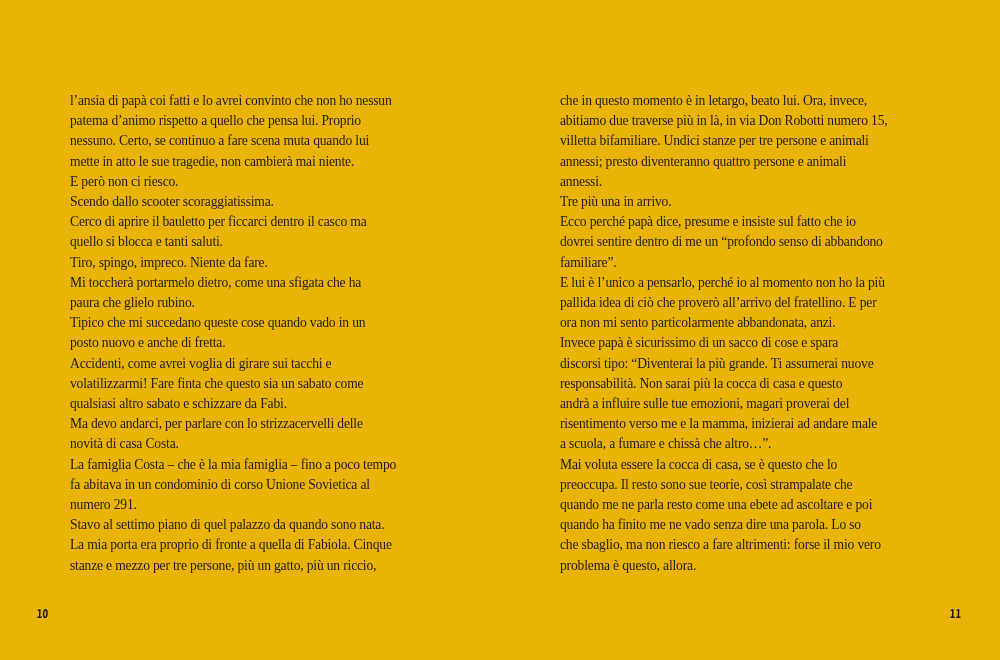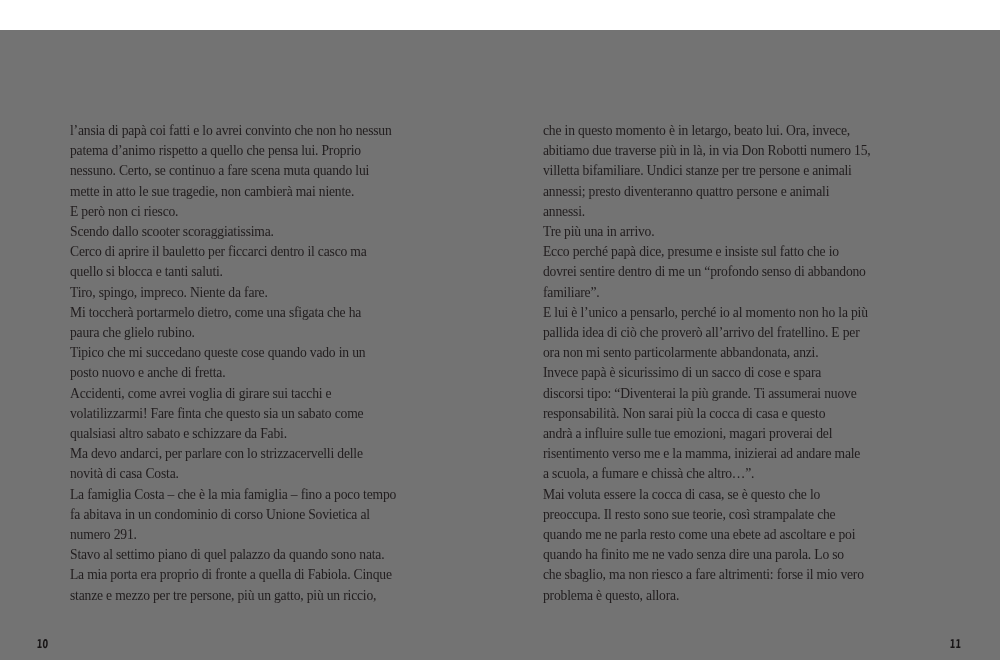--- a/index.html
+++ b/index.html
@@ -9,37 +9,36 @@
   body {
     width: 1000px;
     height: 660px;
     background: #ffffff;
     position: relative;
     overflow: hidden;
   }
   .spread {
     position: absolute;
     inset: 0;
-    background: #737373;
-    margin-top: 30px;
+    background: #eab308;
   }
   .page-text {
     position: absolute;
     top: 91px;
     width: 430px;
     font-family: "Liberation Serif", "DejaVu Serif", serif;
     font-size: 13.6px;
     line-height: 20.2px;
     letter-spacing: -0.18px;
     color: #211d1e;
     white-space: pre-line;
     text-align: left;
   }
   .page-text.left  { left: 70px; }
-  .page-text.right { left: 543px; }
+  .page-text.right { left: 560px; }
   .folio {
     position: absolute;
     font-family: "DejaVu Sans", "Liberation Sans", sans-serif;
     font-weight: 700;
     font-size: 12px;
     color: #171415;
     transform: scaleX(0.68) skewX(-4deg);
     transform-origin: center;
   }
   .folio.left  { left: 34px;  top: 607px; }

